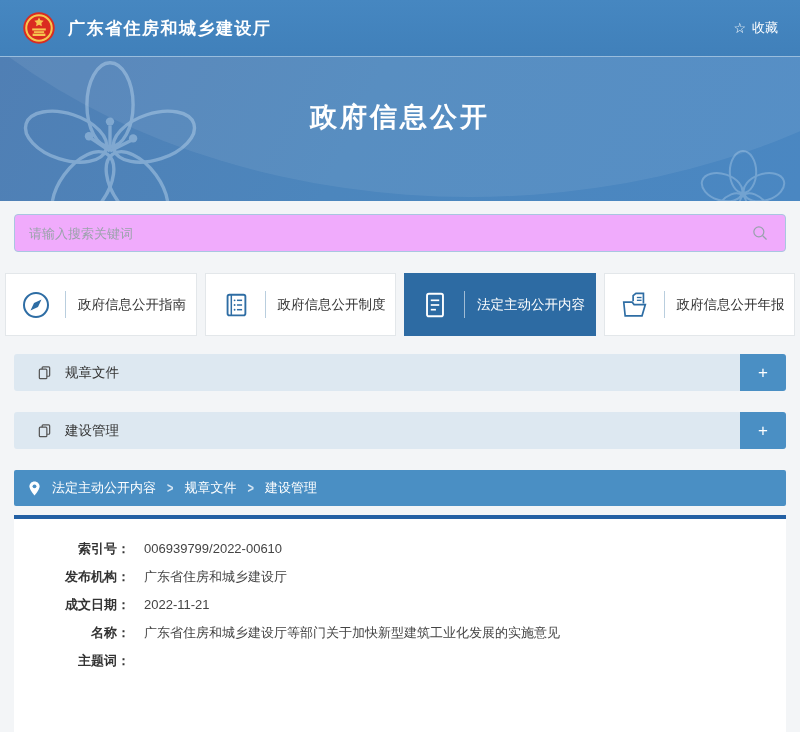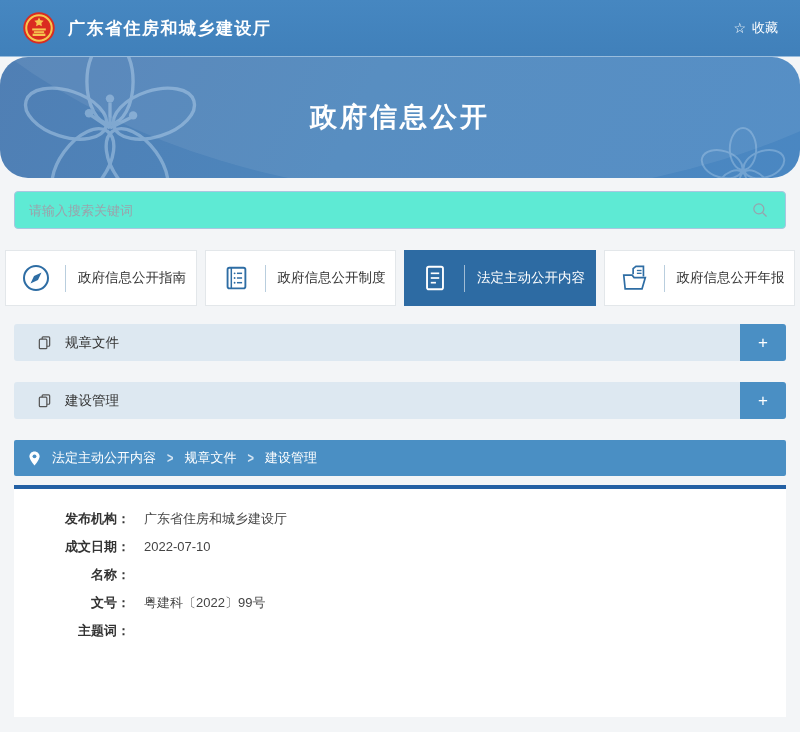--- a/index.html
+++ b/index.html
@@ -15,53 +15,52 @@
     background:linear-gradient(180deg,#4687c1 0%,#4080ba 100%);
     border-bottom:1px solid rgba(255,255,255,.45);
     display:flex; align-items:center; justify-content:space-between;
   }
   .brand{ display:flex; align-items:center; gap:12px; cursor:pointer; }
   .brand-title{ color:#fff; font-size:17px; font-weight:bold; letter-spacing:1.5px; }
   .favorite{ display:flex; align-items:center; gap:6px; color:#fff; font-size:13px; cursor:pointer; }
   .favorite .star{ font-size:14px; line-height:1; }
   
   .banner{
-    position:relative; height:121px; overflow:hidden;
+    position:relative; height:144px; overflow:hidden;
     background:linear-gradient(115deg,#507fb4 0%,#4c86bd 45%,#4a87c2 100%);
-    border-radius:28px;
   }
   .banner::before{
     content:""; position:absolute; width:1300px; height:950px; border-radius:50%;
     background:rgba(255,255,255,.07); top:-810px; left:-180px;
   }
   .banner-title{
     position:absolute; top:42px; width:100%; margin:0; text-align:center;
     color:#fff; font-size:27px; font-weight:bold; letter-spacing:3px;
   }
   .flower{ position:absolute; opacity:.45; }
   .flower.left{ left:-40px; bottom:-55px; }
   .flower.right{ right:-18px; bottom:-48px; opacity:.35; }
   
   .content{ padding:0 14px; }
   .searchbar{ position:relative; margin-top:13px; }
   .searchbar input{
     width:100%; height:38px; border:1px solid #a9c6e0; border-radius:4px;
-    background:#5eead4; padding:0 48px 0 14px; font-size:13px; color:#333;
+    background:#f0abfc; padding:0 48px 0 14px; font-size:13px; color:#333;
     font-family:inherit; outline:none;
   }
   .searchbar input::placeholder{ color:#9aa3ab; }
   .search-btn{
     position:absolute; right:8px; top:4px; width:36px; height:30px;
     background:transparent; border:none; cursor:pointer; padding:0;
     display:flex; align-items:center; justify-content:center;
   }
   
   .tabs{ display:flex; gap:8px; margin:21px -9px 0; }
   .tab{
-    flex:1; height:56px; background:#fff; border:1px solid #e3e7ea;
+    flex:1; height:63px; background:#fff; border:1px solid #e3e7ea;
     display:flex; align-items:center; gap:12px; padding-left:13px;
     cursor:pointer; overflow:hidden;
   }
   .tab-icon{ width:34px; display:flex; justify-content:center; flex-shrink:0; }
   .tab-divider{ width:1px; height:27px; background:#b9cede; flex-shrink:0; }
   .tab-label{ font-size:13.5px; color:#333; white-space:nowrap; }
   .tab.active{ background:#2d6ba3; border-color:#2d6ba3; }
   .tab.active .tab-label{ color:#fff; }
   .tab.active .tab-divider{ background:rgba(255,255,255,.55); }
   
@@ -233,33 +232,34 @@
     </svg>
     <a class="crumb">法定主动公开内容</a>
     <span class="crumb-sep">&gt;</span>
     <a class="crumb">规章文件</a>
     <span class="crumb-sep">&gt;</span>
     <a class="crumb">建设管理</a>
   </div>
 
   <section class="detail">
     <div class="row">
+      <span class="lbl">索引号：</span>
+      <span class="val">006939799/2022-00610</span>
+    </div>
+    <div class="row">
       <span class="lbl">发布机构：</span>
       <span class="val">广东省住房和城乡建设厅</span>
     </div>
     <div class="row">
       <span class="lbl">成文日期：</span>
-      <span class="val">2022-07-10</span>
+      <span class="val">2022-11-21</span>
     </div>
     <div class="row">
       <span class="lbl">名称：</span>
-    </div>
-    <div class="row">
-      <span class="lbl">文号：</span>
-      <span class="val">粤建科〔2022〕99号</span>
+      <span class="val">广东省住房和城乡建设厅等部门关于加快新型建筑工业化发展的实施意见</span>
     </div>
     <div class="row">
       <span class="lbl">主题词：</span>
       <span class="val"></span>
     </div>
   </section>
 
 </div>
 
 </body></html>

